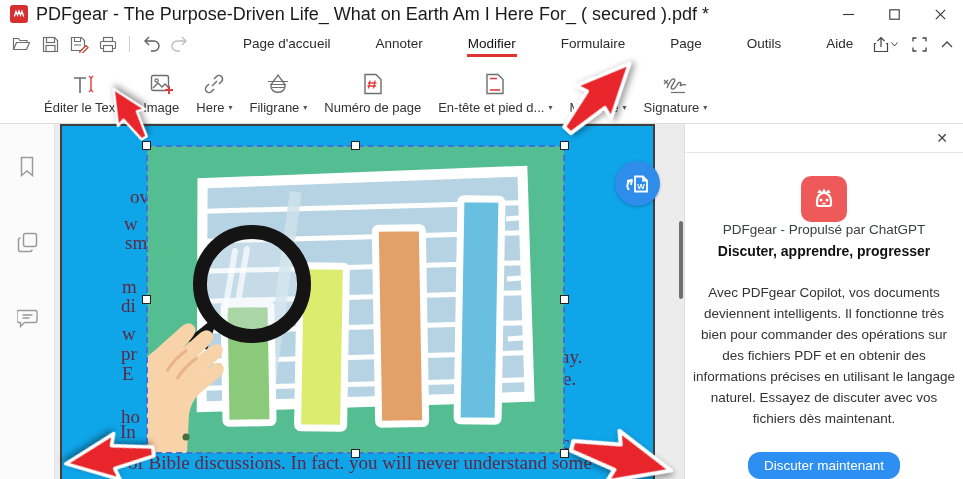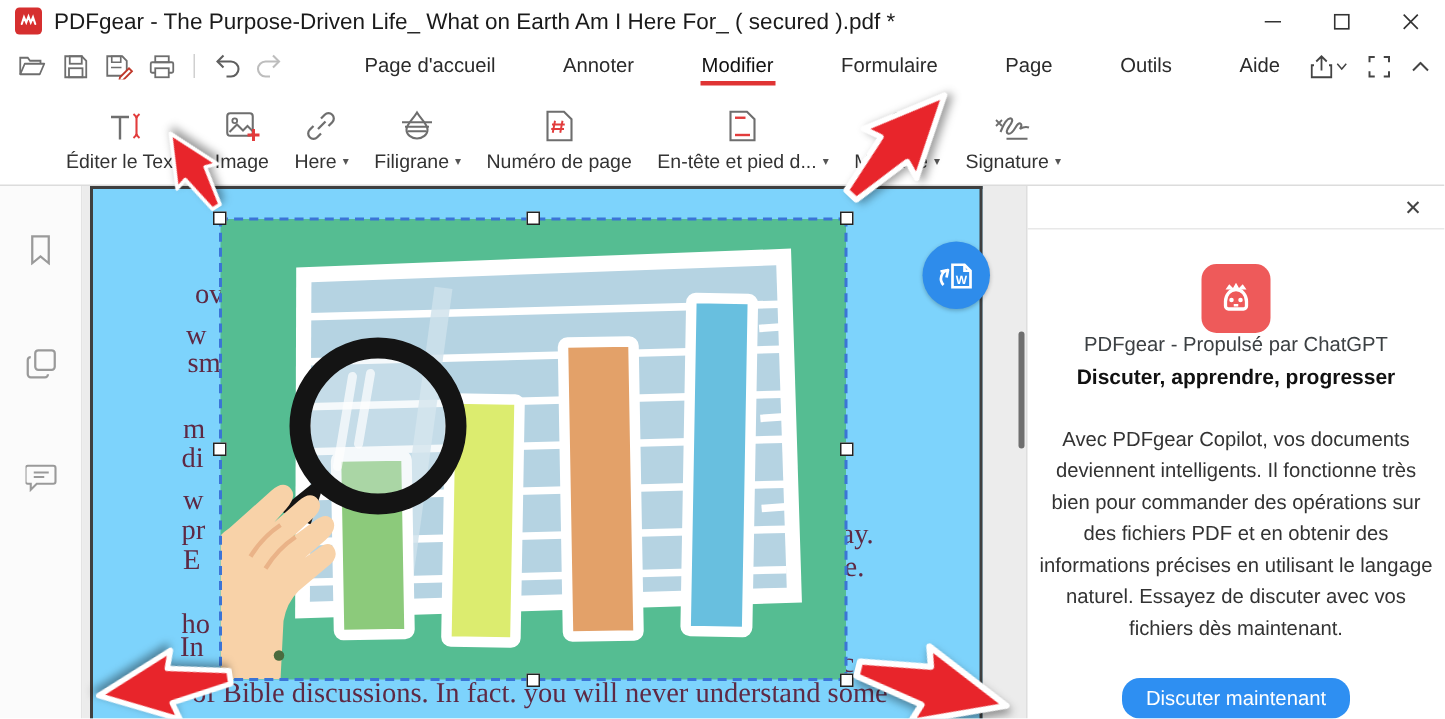--- a/index.html
+++ b/index.html
@@ -3,21 +3,21 @@
 <meta charset="utf-8">
 <style>
   * { margin:0; padding:0; box-sizing:border-box; }
   html,body { width:963px; height:479px; }
   body { font-family:"Liberation Sans", sans-serif; background:#fff; overflow:hidden; }
   #app { position:relative; width:963px; height:479px; background:#fff; }
 
   
   .titlebar { height:28px; display:flex; align-items:center; background:#fff; padding-left:10px; }
   .logo { width:18px; height:18px; border-radius:3px; background:#d62f2f; display:flex; align-items:center; justify-content:center; margin-right:8px; }
-  .title-text { font-size:15px; color:#1a1a1a;text-align:center; }
+  .title-text { font-size:18px; color:#1a1a1a;text-align:center; }
   .win-controls { margin-left:auto; display:flex; }
   .win-btn { width:46px; height:28px; display:flex; align-items:center; justify-content:center; color:#222; font-size:12px; }
   .win-btn svg { stroke:#333; }
 
   
   .menubar { height:32px; display:flex; align-items:center; background:#fff; padding:0 10px 0 12px; }
   .quickbar { display:flex; align-items:center; gap:9px; width:178px; }
   .qbtn { width:22px; height:22px; display:flex; align-items:center; justify-content:center; }
   .qsep { width:1px; height:16px; background:#d0d0d0; margin:0 2px; }
   .tabs { display:flex; gap:43px; margin-left:52px; }
@@ -32,21 +32,21 @@
   .titem .ticon { height:26px; display:flex; align-items:flex-end; }
   .tlabel { font-size:13px; color:#333; display:flex; align-items:center; gap:4px; }
   .caret { font-size:8px; color:#555; }
 
   
   .main { position:relative; display:flex; height:355px; }
   .sidebar { width:55px; background:#fbfbfb; border-right:1px solid #e3e3e3; display:flex; flex-direction:column; align-items:center; padding-top:30px; gap:52px; }
   .sbtn { width:24px; height:24px; display:flex; align-items:center; justify-content:center; }
 
   .docarea { position:relative; flex:1; background:#ececec; overflow:hidden; }
-  .pdf-page { position:absolute; left:5px; top:0; width:595px; height:356px; background:#7dd3fc; border:2px solid #3f3f3f; border-bottom:none; }
+  .pdf-page { position:absolute; left:5px; top:0; width:595px; height:356px; background:#0ea5e9; border:2px solid #3f3f3f; border-bottom:none; }
   .pdf-frag { position:absolute; font-family:"Liberation Serif","DejaVu Serif",serif; font-size:19px; color:#5e2944; white-space:nowrap; }
   .doc-scroll { position:absolute; right:1px; top:97px; width:4px; height:78px; background:#6f6f6f; border-radius:2px; }
 
   
   .sel-image { position:absolute; left:85px; top:20px; width:417px; height:307px; background:#55bd92; overflow:hidden; }
   .sel-border { position:absolute; left:84px; top:19px; width:419px; height:309px; border:2px dashed #3b74d6; pointer-events:none; }
   .handle { position:absolute; width:9px; height:9px; background:#fff; border:1px solid #222; }
 
   .convert-btn { position:absolute; left:553px; top:35px; width:45px; height:45px; border-radius:50%; background:#2e8ceb; display:flex; align-items:center; justify-content:center; box-shadow:0 1px 3px rgba(0,0,0,.25); }
 

